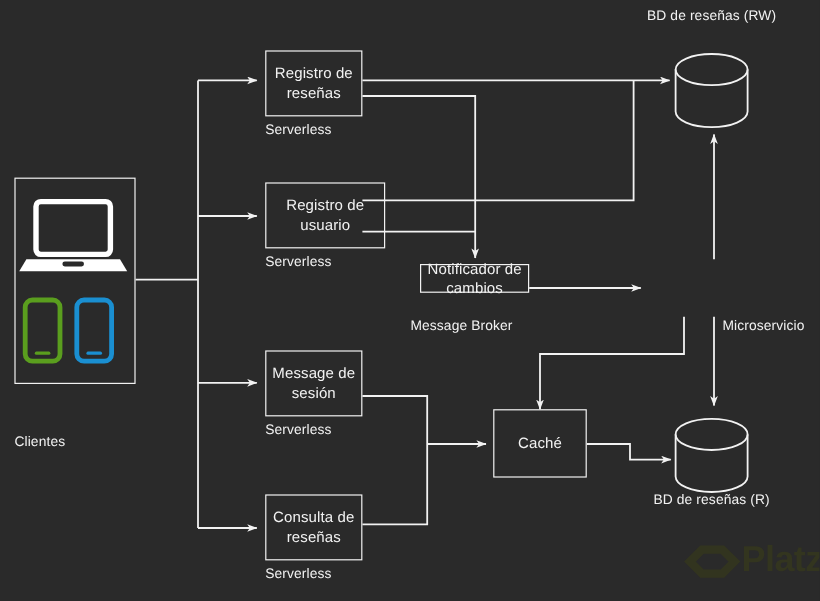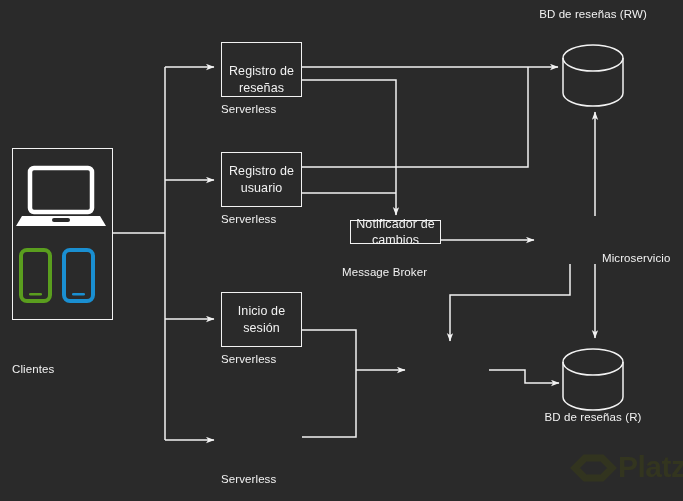--- a/index.html
+++ b/index.html
@@ -154,44 +154,50 @@
     </g>
 
     <g opacity="0.95">
       <path d="M585,458 L602,458 L612,468 L602,478 L585,478 L575,468 Z" fill="none" stroke="#33351f" stroke-width="7"></path>
     </g>
   </svg>
 
   <div class="clients-box" style="left:12px; top:148px; width:101px; height:172px;"></div>
   <div class="node-label" style="left:12px; top:323px; width:101px;margin-top:40px;">Clientes</div>
 
-  <div class="node-box" style="left:221px; top:42px; width:81px; height:55px;align-items:flex-end;">
+  <div class="node-box" style="left:221px; top:42px; width:81px; height:55px;">
     <span>Registro de reseñas</span>
   </div>
   <div class="node-label" style="left:221px; top:103px; width:81px;">Serverless</div>
 
-  <div class="node-box" style="left:221px; top:152px; width:81px; height:55px;">
+  <div class="node-box" style="left:221px; top:152px; width:100px; height:55px;">
     <span>Registro de usuario</span>
   </div>
   <div class="node-label" style="left:221px; top:213px; width:81px;">Serverless</div>
 
   <div class="node-box" style="left:221px; top:292px; width:81px; height:55px;">
-    <span>Inicio de sesión</span>
+    <span>Message de sesión</span>
   </div>
   <div class="node-label" style="left:221px; top:353px; width:81px;">Serverless</div>
 
+  <div class="node-box" style="left:221px; top:412px; width:81px; height:55px;">
+    <span>Consulta de reseñas</span>
+  </div>
   <div class="node-label" style="left:221px; top:473px; width:81px;">Serverless</div>
 
   <div class="node-box" style="left:350px; top:220px; width:91px; height:24px;">
     <span>Notificador de cambios</span>
   </div>
   <div class="caption" style="left:342px; top:266px;">Message Broker</div>
 
-  <div class="caption" style="left:602px; top:252px;">Microservicio</div>
-
+  <div class="caption" style="left:602px; top:266px;">Microservicio</div>
+
+  <div class="node-box" style="left:411px; top:341px; width:78px; height:57px;">
+    <span>Caché</span>
+  </div>
 
   <div class="db-caption" style="left:503px; top:411px; width:180px;">BD de reseñas  (R)</div>
   <div class="db-caption" style="left:503px; top:8px; width:180px;">BD de reseñas  (RW)</div>
 
   <div class="wm" style="left:618px; top:452px;">
     <span class="wm-text">Platzi</span>
   </div>
 
 </div>
 

